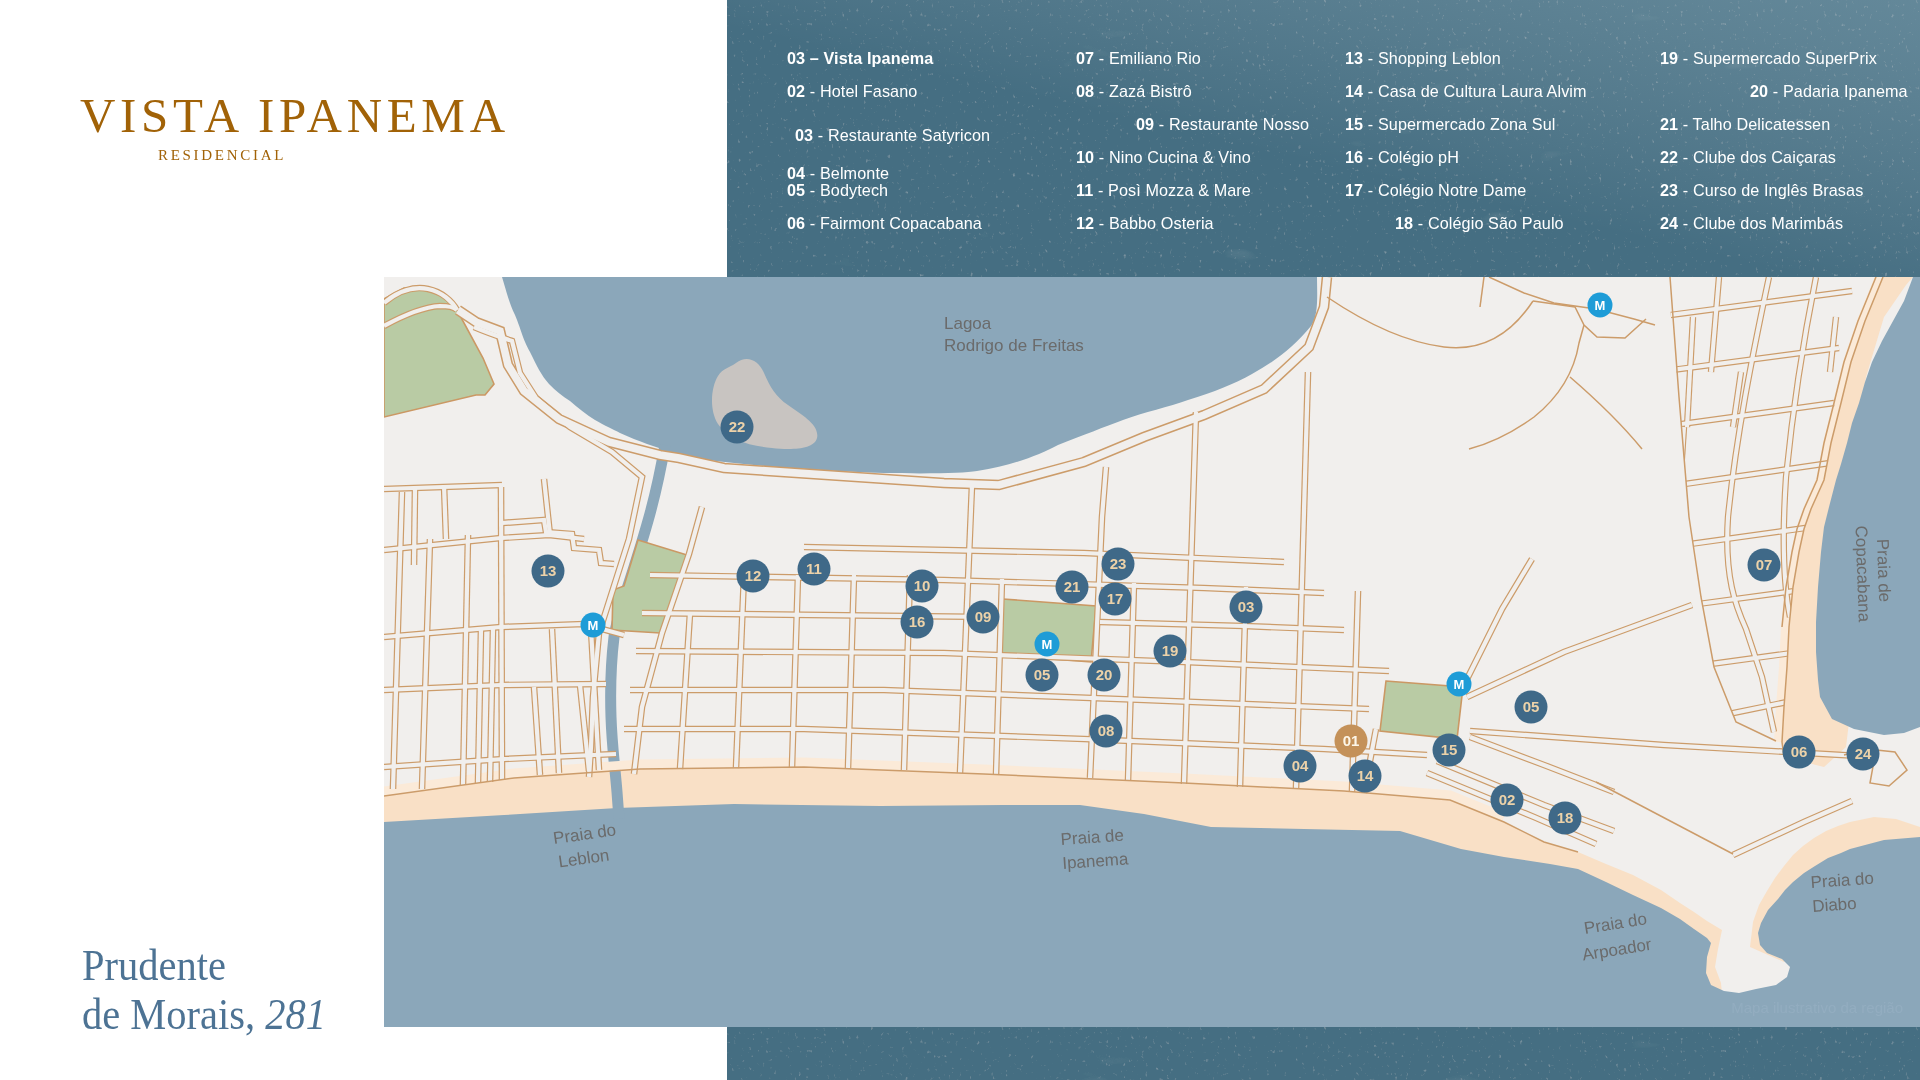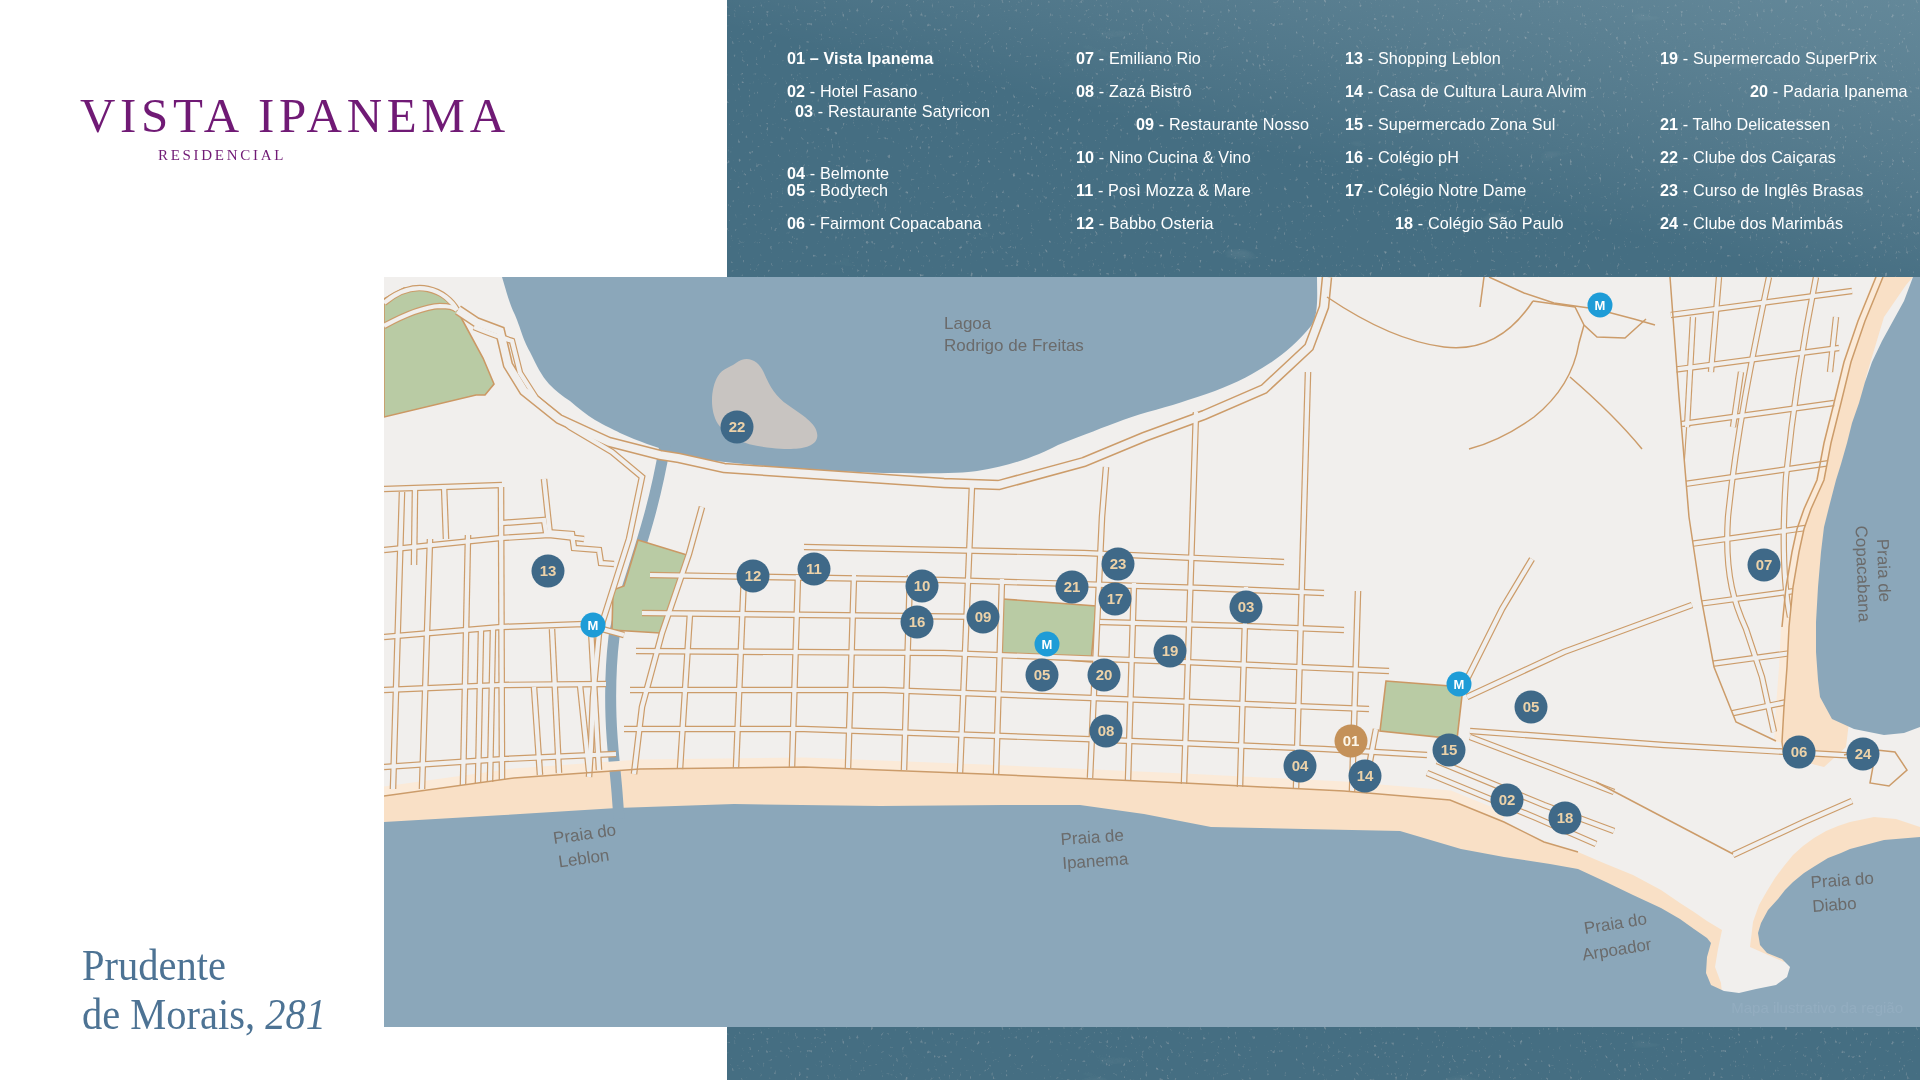--- a/index.html
+++ b/index.html
@@ -35,33 +35,33 @@
 <rect width="1193" height="277" fill="url(#oglow)"></rect>
 </svg>
 </div>
 
 <div class="abs" style="left:727px;top:1027px;width:1193px;height:53px;background:#446e82;">
 <svg width="1193" height="53" style="position:absolute;left:0;top:0;">
 <rect width="1193" height="53" fill="#446e82" filter="url(#oceantx)"></rect>
 </svg>
 </div>
 
-<div class="abs" style="left:80px;top:87px;width:460px;color:#701a75;font-family:'Liberation Serif',serif;">
+<div class="abs" style="left:80px;top:87px;width:460px;color:#a16207;font-family:'Liberation Serif',serif;">
 <div style="font-size:49px;letter-spacing:4.7px;white-space:nowrap;">VISTA IPANEMA</div>
 <div style="font-size:15px;letter-spacing:2.7px;margin-top:3px;margin-left:78px;">RESIDENCIAL</div>
 </div>
 
 <div class="abs" style="left:82px;top:941px;color:#4d7394;font-family:'Liberation Serif',serif;font-size:44px;line-height:49px;transform:scaleX(0.92);transform-origin:0 0;white-space:nowrap;">
 Prudente<br>de Morais, <i>281</i>
 </div>
 
 <div class="legend">
-<div class="row" style="left:787px;top:49px;"><b>01 – Vista Ipanema</b></div>
+<div class="row" style="left:787px;top:49px;"><b>03 – Vista Ipanema</b></div>
 <div class="row" style="left:787px;top:82px;"><b>02</b> - Hotel Fasano</div>
-<div class="row" style="left:787px;top:102px;padding-left:8px;"><b>03</b> - Restaurante Satyricon</div>
+<div class="row" style="left:787px;top:126px;padding-left:8px;"><b>03</b> - Restaurante Satyricon</div>
 <div class="row" style="left:787px;top:164px;"><b>04</b> - Belmonte</div>
 <div class="row" style="left:787px;top:181px;"><b>05</b> - Bodytech</div>
 <div class="row" style="left:787px;top:214px;"><b>06</b> - Fairmont Copacabana</div>
 <div class="row" style="left:1076px;top:49px;"><b>07</b> - Emiliano Rio</div>
 <div class="row" style="left:1076px;top:82px;"><b>08</b> - Zazá Bistrô</div>
 <div class="row" style="left:1136px;top:115px;"><b>09</b> - Restaurante Nosso</div>
 <div class="row" style="left:1076px;top:148px;"><b>10</b> - Nino Cucina &amp; Vino</div>
 <div class="row" style="left:1076px;top:181px;"><b>11</b> - Posì Mozza &amp; Mare</div>
 <div class="row" style="left:1076px;top:214px;"><b>12</b> - Babbo Osteria</div>
 <div class="row" style="left:1345px;top:49px;"><b>13</b> - Shopping Leblon</div>

